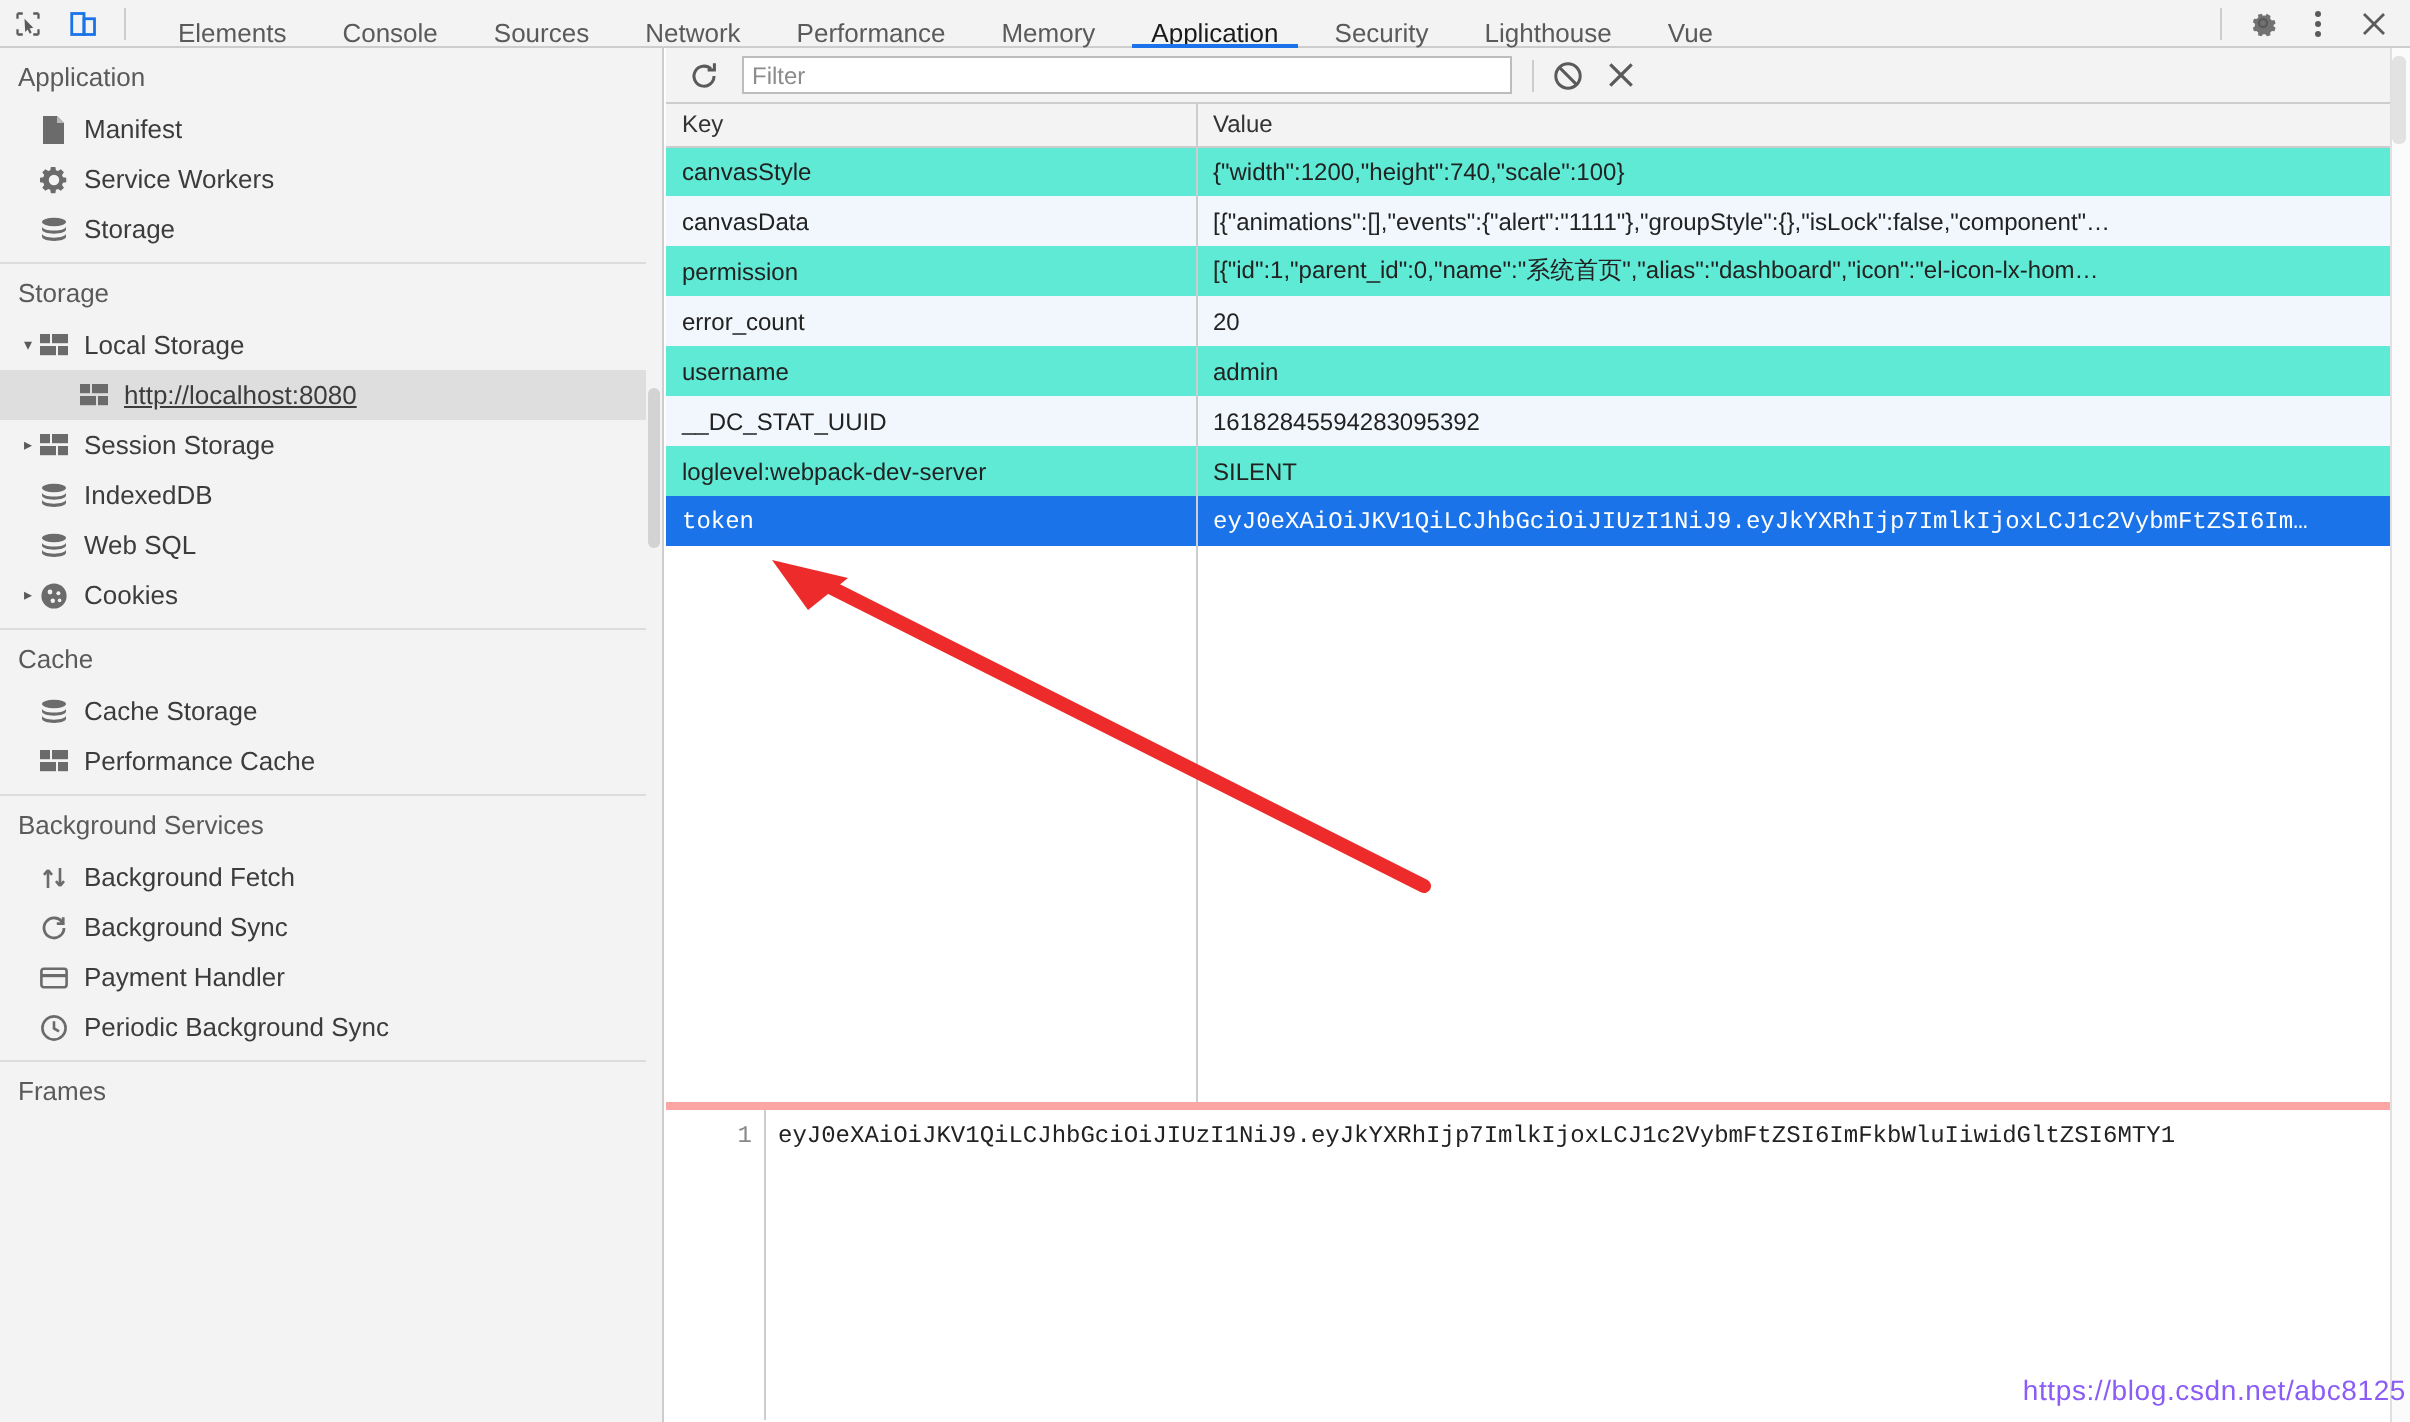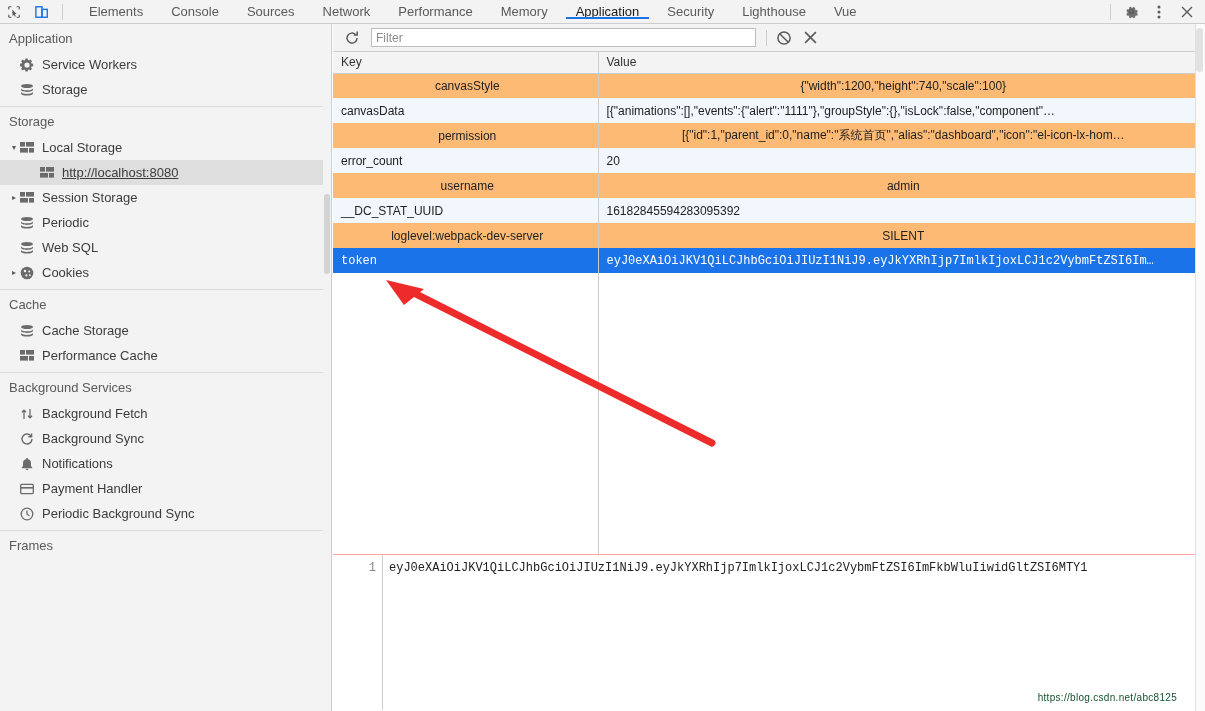--- a/index.html
+++ b/index.html
@@ -21,21 +21,21 @@
     border-bottom: 1px solid #cdcdcd;
     display: flex; align-items: center;
   }
   .tb-icon {
     width: 28px; height: 24px;
     display: flex; align-items: center; justify-content: center;
   }
   .tb-sep {
     width: 1px; height: 16px; background: #cdcdcd; margin: 0 6px;
   }
-  .tabs { display: flex; align-items: center; height: 24px; margin-left: 6px; }
+  .tabs { display: flex; align-items: flex-end; height: 24px; margin-left: 6px; }
   .tab {
     position: relative;
     display: flex; align-items: center;
     padding: 0 14px;
     font-size: 13px; color: #5a5a5a;
     white-space: nowrap;
   }
   .tab.active { color: #1a1a1a; }
   .tab.active::after {
     content: ""; position: absolute; left: 4px; right: 4px; bottom: 0;
@@ -121,21 +121,21 @@
     outline: none;
   }
   .filter-input::placeholder { color: #8c8c8c; }
   .fb-sep { width: 1px; height: 16px; background: #cdcdcd; margin: 0 4px; }
 
   
   .table-wrap {
     position: relative;
     height: 503px;
     overflow: hidden;
-    border-bottom: 1px solid #fca5a5;
+    border-bottom: 4px solid #fca5a5;
   }
   table.kv { width: 872px; border-collapse: collapse; table-layout: fixed; }
   table.kv th {
     height: 21px;
     background: #f3f3f3;
     border-bottom: 1px solid #cdcdcd;
     border-right: 1px solid #cdcdcd;
     font-weight: normal;
     font-size: 12px;
     color: #333;
@@ -146,21 +146,21 @@
     height: 25px;
     border-right: 1px solid #cdcdcd;
     font-size: 12px;
     color: #222;
     padding: 0 4px 0 8px;
     white-space: nowrap;
     overflow: hidden;
     text-overflow: ellipsis;
   }
   table.kv col.c-key { width: 265px; }
-  table.kv tr.odd td { background: #fdba74; text-align: center; }
+  table.kv tr.odd td { background: #5eead4; }
   table.kv tr.even td { background: #f1f7fd; }
   table.kv tr.sel td { background: #1a73e8; color: #fff; font-family: Liberation Mono, monospace; }
 
   
   .preview {
     position: relative;
     height: 155px;
     background: #fff;
     display: flex;
     overflow: hidden;
@@ -193,22 +193,22 @@
   .right-thumb {
     position: absolute; top: 4px; right: 2px; width: 7px; height: 44px;
     background: #e2e2e2; border-radius: 3px;
   }
 
   
   .annot { position: absolute; top: 0; left: 0; width: 1205px; height: 711px; pointer-events: none; }
 
   
   .watermark {
-    position: absolute; right: 28px; bottom: 8px;
-    font-size: 10px; color: #14532d;
+    position: absolute; right: 2px; bottom: 8px;
+    font-size: 14px; color: #8b5cf6;
     letter-spacing: 0.3px;
   }
 </style>
 </head>
 <body>
 
 <div id="app">
 
   <div class="topbar">
     <div class="tb-icon">
@@ -280,20 +280,30 @@
       </div>
     </div>
   </div>
 
   <div class="sidebar">
 
     <div class="sb-section-title">Application</div>
     <div class="sb-item">
       <span class="sb-arrow"></span>
       <span class="sb-ico">
+        <svg width="13" height="14" viewBox="0 0 13 14">
+            <path fill="#6b6b6b" d="M1.5 0h7L12 3.5V14h-10.5z"></path>
+            <path fill="#b9b9b9" d="M8.5 0L12 3.5H8.5z"></path>
+          </svg>
+      </span>
+      <span class="sb-label">Manifest</span>
+    </div>
+    <div class="sb-item">
+      <span class="sb-arrow"></span>
+      <span class="sb-ico">
         <svg width="14" height="14" viewBox="0 0 16 16">
             <path fill="#6b6b6b" d="M15 9.3V6.7l-1.9-.3-.5-1.2 1.1-1.6-1.8-1.8-1.6 1.1-1.2-.5L8.8 0.5H6.2L5.9 2.4l-1.2.5L3.1 1.8 1.3 3.6l1.1 1.6-.5 1.2-1.9.3v2.6l1.9.3.5 1.2-1.1 1.6 1.8 1.8 1.6-1.1 1.2.5.3 1.9h2.6l.3-1.9 1.2-.5 1.6 1.1 1.8-1.8-1.1-1.6.5-1.2zM8 11a3 3 0 1 1 0-6 3 3 0 0 1 0 6z"></path>
           </svg>
       </span>
       <span class="sb-label">Service Workers</span>
     </div>
     <div class="sb-item">
       <span class="sb-arrow"></span>
       <span class="sb-ico">
         <svg width="14" height="14" viewBox="0 0 14 14">
@@ -345,21 +355,21 @@
     </div>
     <div class="sb-item">
       <span class="sb-arrow"></span>
       <span class="sb-ico">
         <svg width="14" height="14" viewBox="0 0 14 14">
             <ellipse cx="7" cy="3" rx="6" ry="2.1" fill="#6b6b6b"></ellipse>
             <path fill="#6b6b6b" d="M1 5.2v1.6c0 1.16 2.69 2.1 6 2.1s6-.94 6-2.1V5.2c0 1.16-2.69 2.1-6 2.1S1 6.36 1 5.2z"></path>
             <path fill="#6b6b6b" d="M1 8.8v1.6c0 1.16 2.69 2.1 6 2.1s6-.94 6-2.1V8.8c0 1.16-2.69 2.1-6 2.1s-6-.94-6-2.1z"></path>
           </svg>
       </span>
-      <span class="sb-label">Periodic</span>
+      <span class="sb-label">IndexedDB</span>
     </div>
     <div class="sb-item">
       <span class="sb-arrow"></span>
       <span class="sb-ico">
         <svg width="14" height="14" viewBox="0 0 14 14">
             <ellipse cx="7" cy="3" rx="6" ry="2.1" fill="#6b6b6b"></ellipse>
             <path fill="#6b6b6b" d="M1 5.2v1.6c0 1.16 2.69 2.1 6 2.1s6-.94 6-2.1V5.2c0 1.16-2.69 2.1-6 2.1S1 6.36 1 5.2z"></path>
             <path fill="#6b6b6b" d="M1 8.8v1.6c0 1.16 2.69 2.1 6 2.1s6-.94 6-2.1V8.8c0 1.16-2.69 2.1-6 2.1s-6-.94-6-2.1z"></path>
           </svg>
       </span>
@@ -421,30 +431,20 @@
     </div>
     <div class="sb-item">
       <span class="sb-arrow"></span>
       <span class="sb-ico">
         <svg width="14" height="14" viewBox="0 0 14 14">
             <path d="M11.4 4.6A5 5 0 1 0 12 7" stroke="#6b6b6b" stroke-width="1.4" fill="none"></path>
             <path d="M11.6 1.6v3.2H8.4" stroke="#6b6b6b" stroke-width="1.4" fill="none"></path>
           </svg>
       </span>
       <span class="sb-label">Background Sync</span>
-    </div>
-    <div class="sb-item">
-      <span class="sb-arrow"></span>
-      <span class="sb-ico">
-        <svg width="14" height="14" viewBox="0 0 14 14">
-            <path fill="#6b6b6b" d="M7 1a1 1 0 0 1 1 1v.3A4 4 0 0 1 11 6.2V9l1.2 1.6v.6H1.8v-.6L3 9V6.2A4 4 0 0 1 6 2.3V2a1 1 0 0 1 1-1z"></path>
-            <path fill="#6b6b6b" d="M5.6 11.8h2.8a1.4 1.4 0 0 1-2.8 0z"></path>
-          </svg>
-      </span>
-      <span class="sb-label">Notifications</span>
     </div>
     <div class="sb-item">
       <span class="sb-arrow"></span>
       <span class="sb-ico">
         <svg width="14" height="12" viewBox="0 0 14 12">
             <rect x="0.7" y="1.4" width="12.6" height="9.2" rx="1.2" stroke="#6b6b6b" stroke-width="1.3" fill="none"></rect>
             <rect x="0.7" y="4" width="12.6" height="1.6" fill="#6b6b6b"></rect>
           </svg>
       </span>
       <span class="sb-label">Payment Handler</span>

